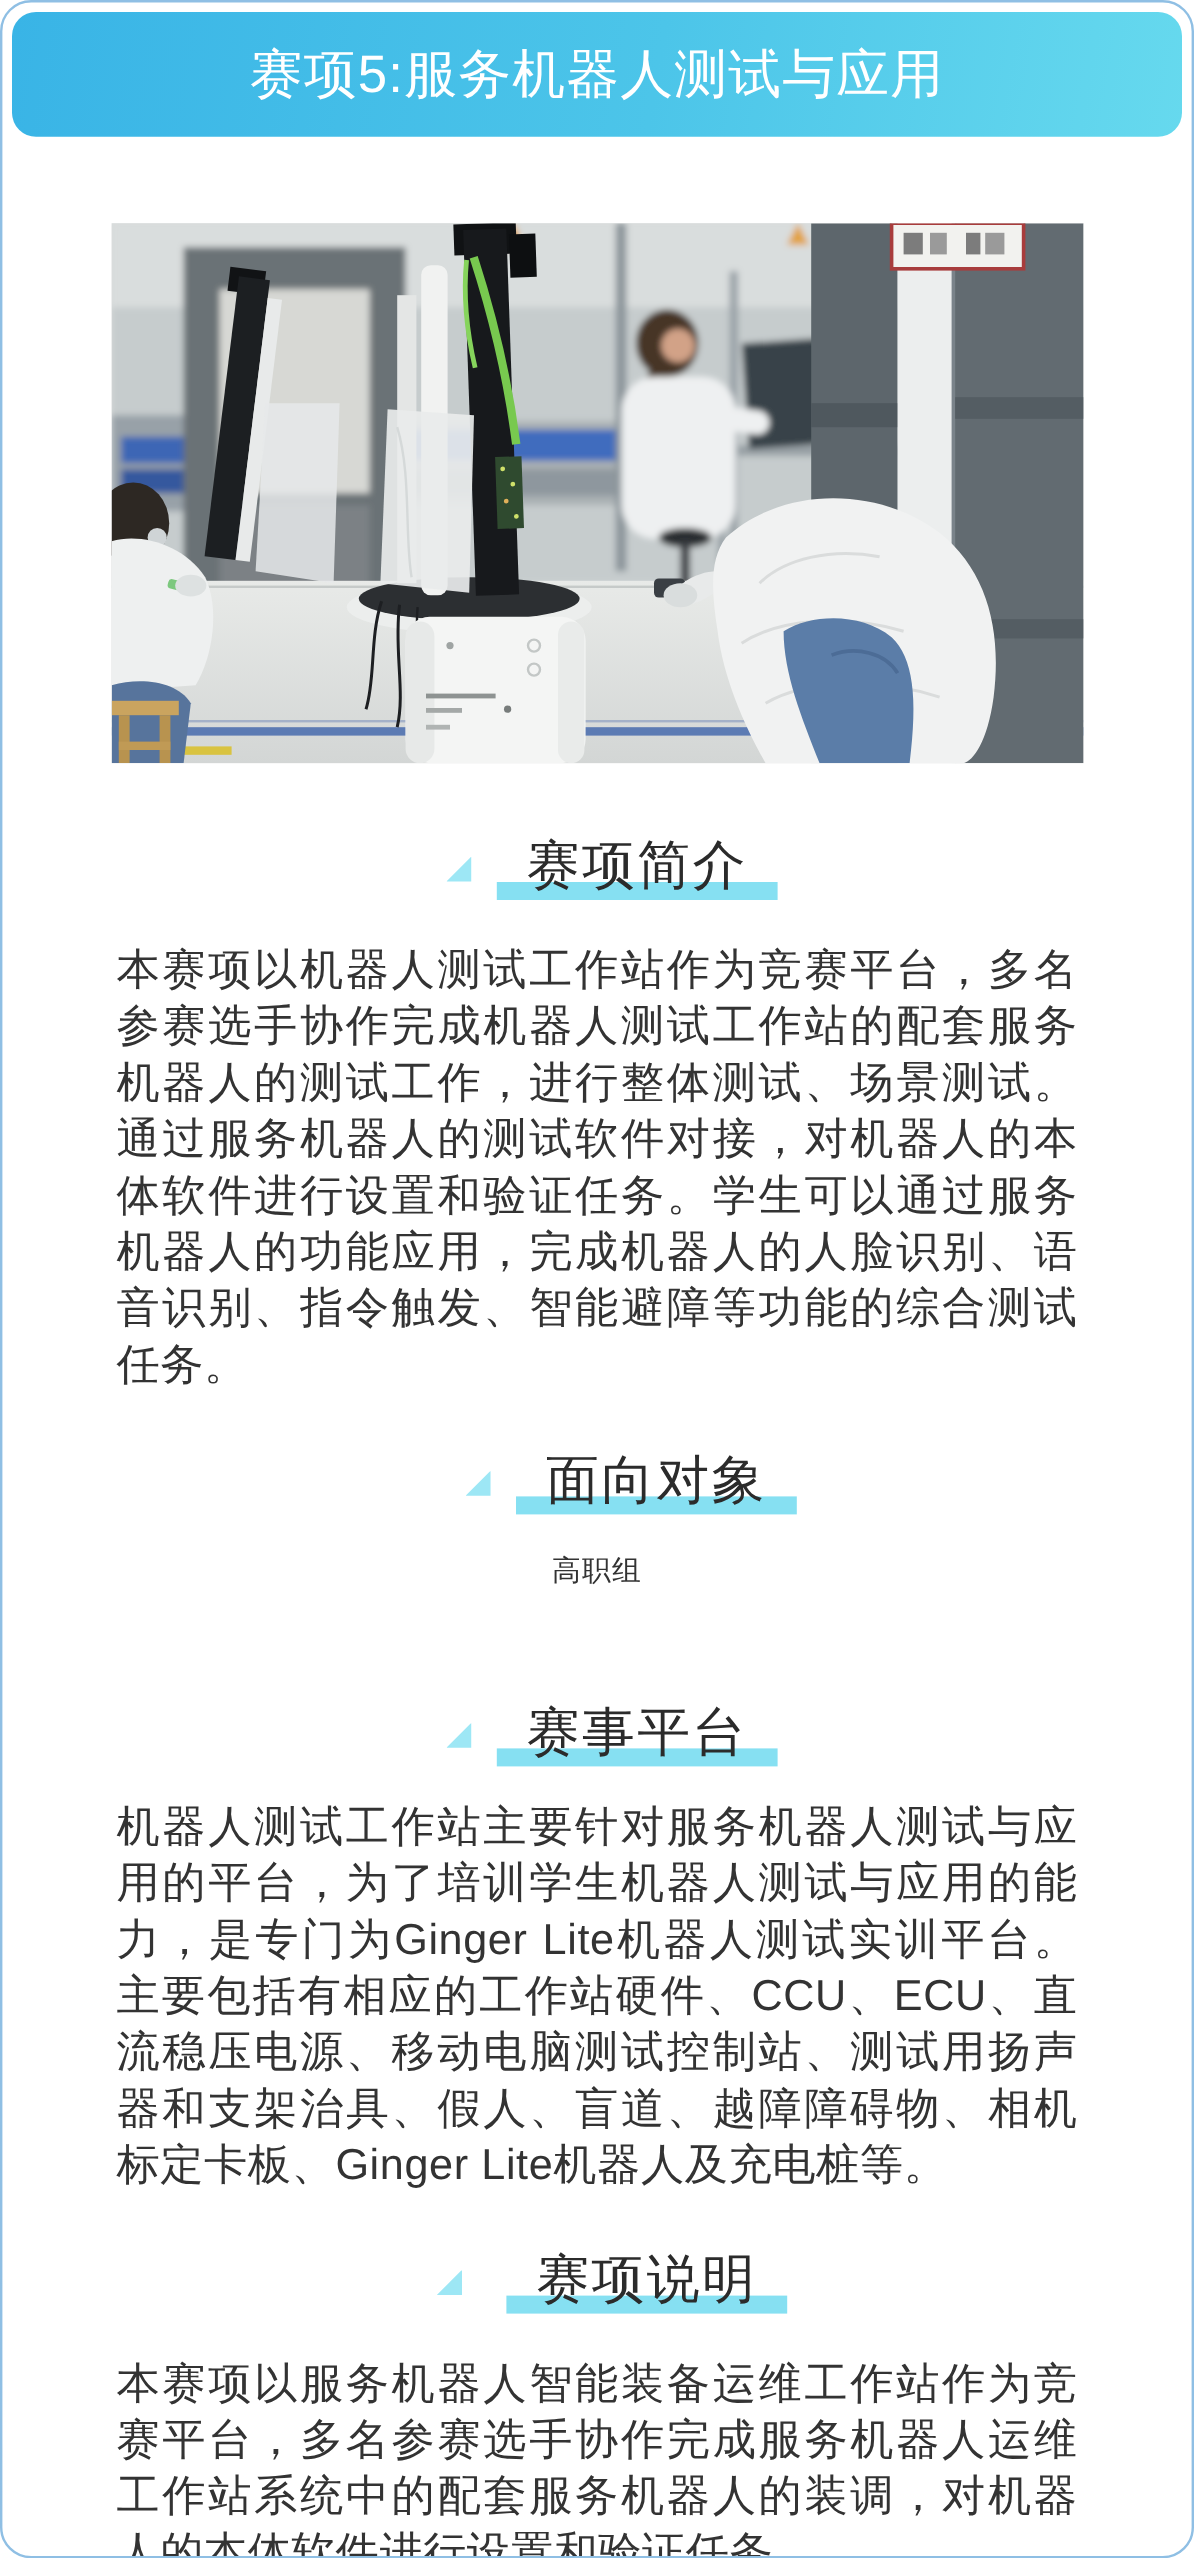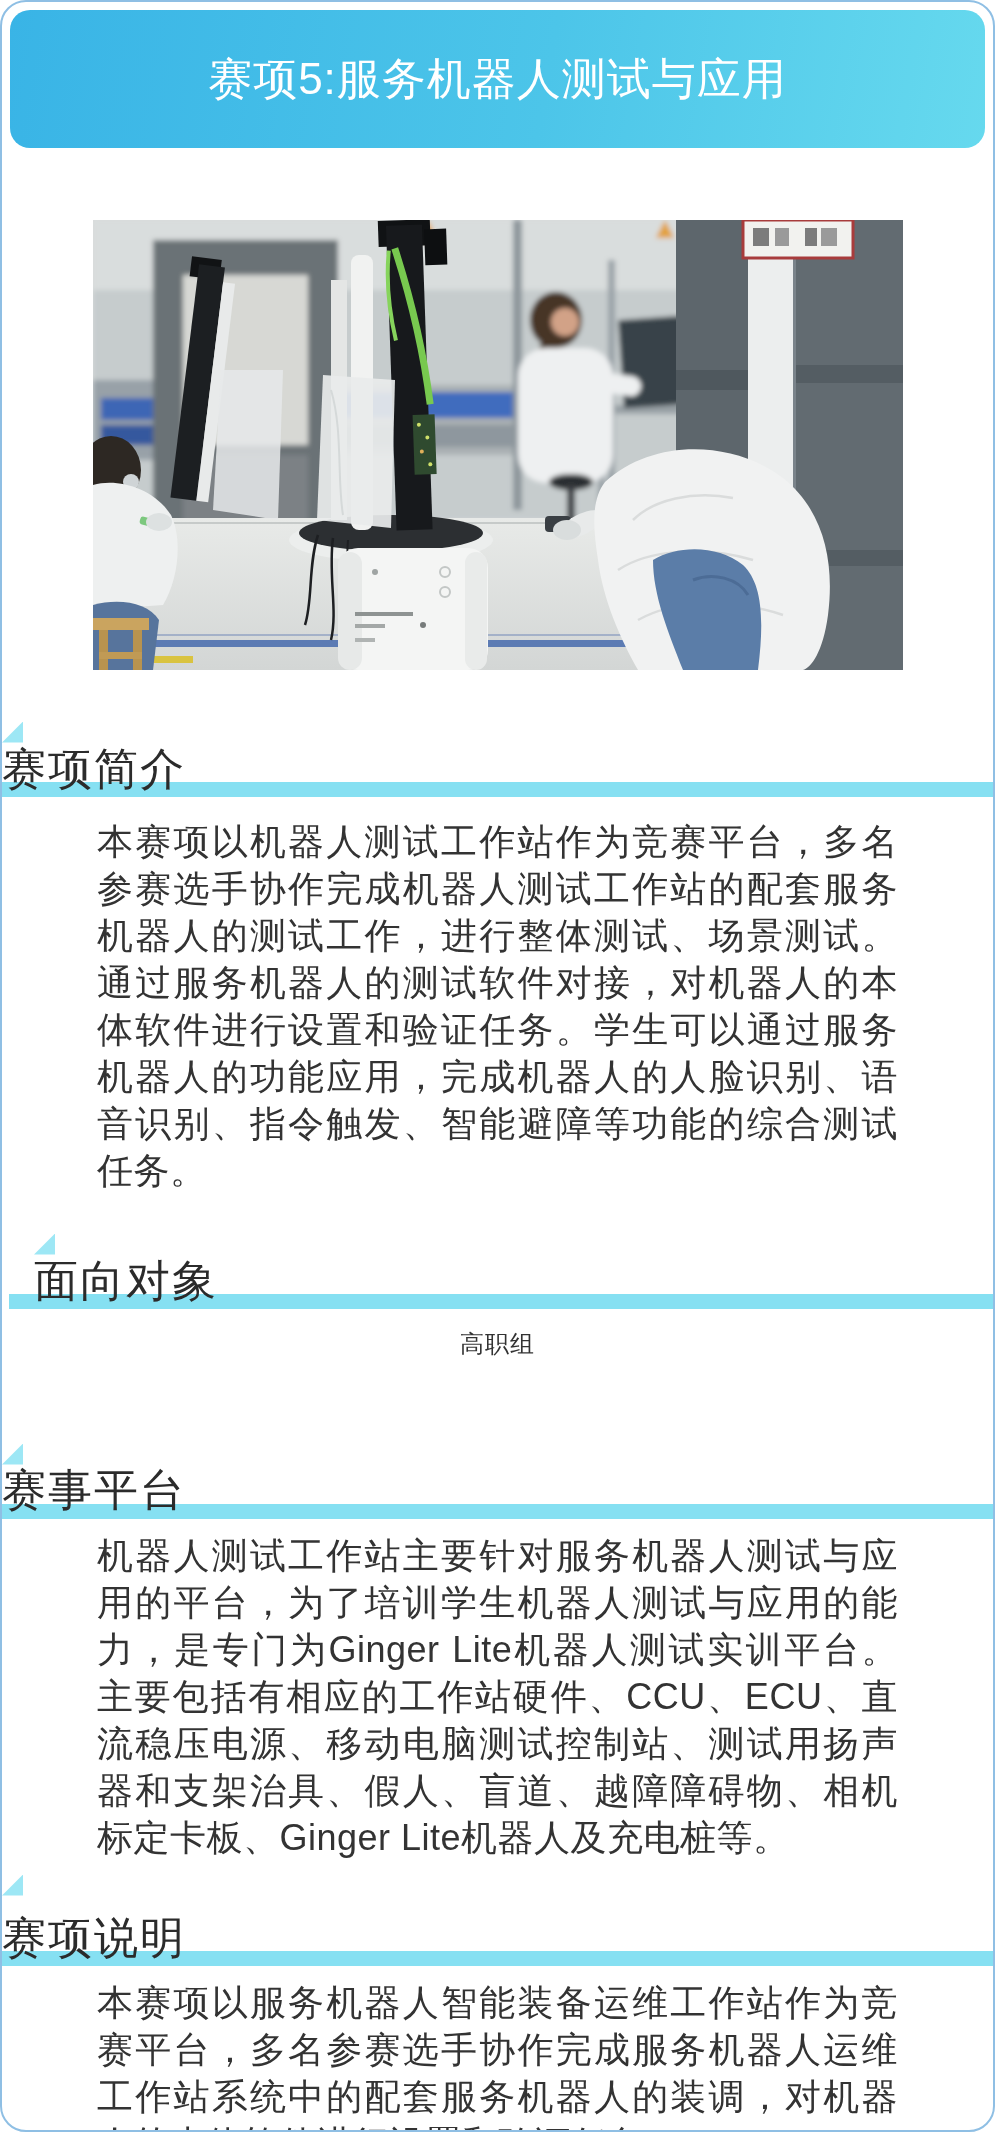--- a/index.html
+++ b/index.html
@@ -14,21 +14,21 @@
     height: 2132px;
     box-sizing: border-box;
     background: #ffffff;
     border: 2px solid #8fbfe4;
     border-radius: 26px;
     overflow: hidden;
   }
   
   .banner {
     margin: 8px 8px 0 8px;
-    height: 138px;
+    height: 104px;
     border-radius: 20px;
     background: linear-gradient(100deg, #39b4e6 0%, #4cc5e9 55%, #66d9ee 100%);
     display: flex;
     align-items: center;
     justify-content: center;
   }
   .banner h1 {
     margin: 0;
     color: #ffffff;
     font-size: 44px;
@@ -42,22 +42,22 @@
     height: 450px;
     overflow: hidden;
     background: #d9dcdc;
   }
   .photo svg { display: block; width: 100%; height: 100%; }
   
   .heading-row {
     margin-top: 60px;
     height: 52px;
     display: flex;
+    align-items: center;
     justify-content: center;
-    flex-direction: column;
   }
   .tri {
     width: 21px;
     height: 21px;
     margin-right: 46px;
     margin-top: 4px;
     background: #9de7f5;
     clip-path: polygon(100% 0, 100% 100%, 0 100%);
     flex: 0 0 auto;
   }
@@ -94,21 +94,21 @@
   .audience-text {
     margin: 30px 95px 0 95px;
     font-size: 24px;
     line-height: 40px;
     color: #333333;
     text-align: center;
     letter-spacing: 1px;
   }
   .sec-platform .heading-row { margin-top: 88px; font-family: Liberation Serif, serif; }
   .sec-platform .body-text { margin-top: 28px; }
-  .sec-description .heading-row { margin-top: 30px; gap: 16px; }
+  .sec-description .heading-row { margin-top: 47px; gap: 16px; }
 </style>
 </head>
 <body>
 
 <div class="page">
 
   <header class="banner">
     <h1>赛项5:服务机器人测试与应用</h1>
   </header>
 

